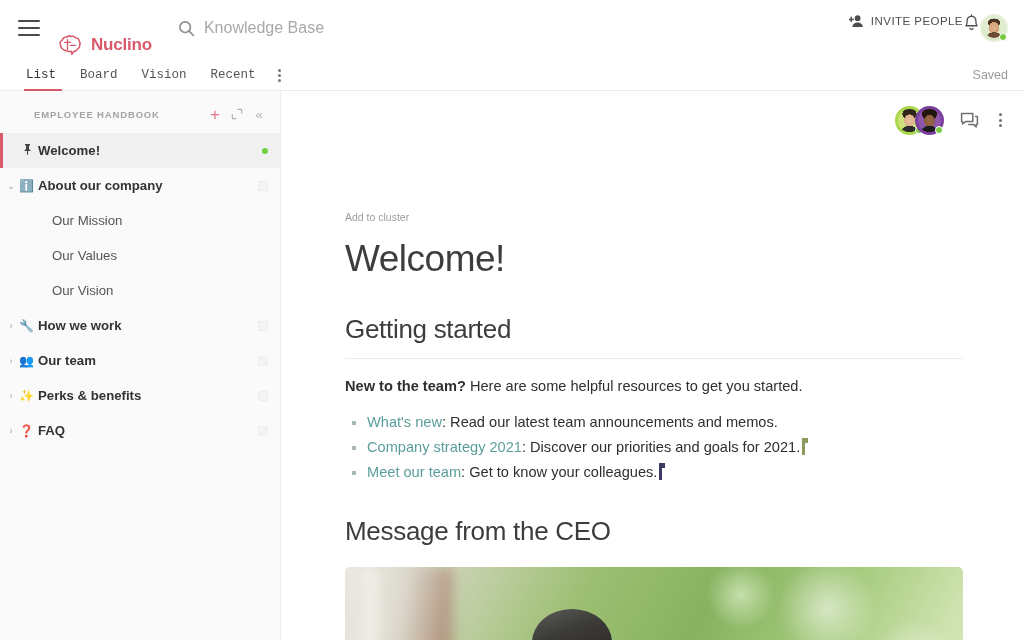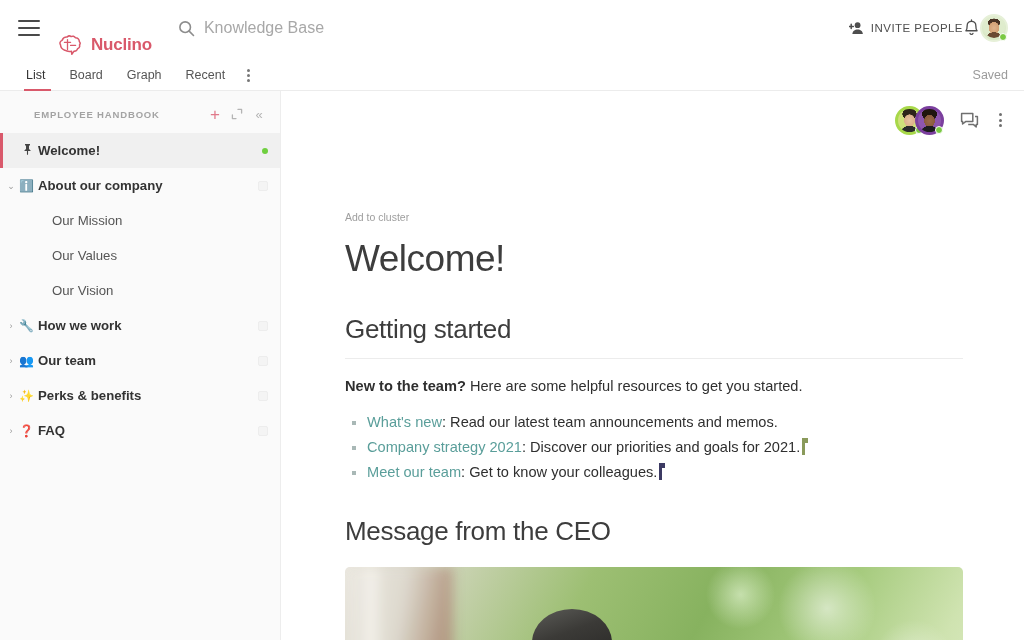--- a/index.html
+++ b/index.html
@@ -29,21 +29,21 @@
 
   .searchwrap { display: flex; align-items: center; gap: 9px; flex: 1; }
   .search-ic { width: 17px; height: 17px; flex: 0 0 17px; }
   .search-input {
     border: 0; outline: 0; background: transparent;
     font-family: "Liberation Sans", sans-serif;
     font-size: 16px; color: #9a9a9a; width: 360px; padding: 0;
   }
   .search-input::placeholder { color: #a8a8a8; }
 
-  .topright { display: flex; align-items: center; }
+  .topright { display: flex; align-items: flex-start; }
   .invite { display: flex; align-items: center; gap: 6px; cursor: pointer; }
   .invite-label { font-size: 11.5px; letter-spacing: 0.45px; color: #4e4e4e; }
   .bell { width: 17px; height: 19px; cursor: pointer; }
   .avatar-top {
     width: 28px; height: 28px; border-radius: 50%;
     position: relative; cursor: pointer; overflow: visible;
     background: radial-gradient(circle at 50% 38%, #e8f0d8 0%, #dfeccd 55%, #cfe2bb 100%);
     border: 2px solid #e6f0d8;
   }
   .avatar-top .face {
@@ -63,21 +63,21 @@
   
   .tabbar {
     height: 35px; flex: 0 0 35px;
     display: flex; align-items: flex-end;
     border-bottom: 1px solid #ececec;
     padding: 0 16px 0 18px; background: #fff;
   }
   .tabs { display: flex; align-items: flex-end; gap: 0; }
   .tab {
     font-size: 12.5px; color: #555; cursor: pointer;
-    padding: 0 12px 8px 12px; position: relative; white-space: nowrap;
+    padding: 0 12px 8px 12px; position: relative; white-space: nowrap; font-family: Liberation Mono, monospace;
   }
   .tab:first-child { padding-left: 8px; }
   .tab.active { color: #333; }
   .tab.active::after {
     content: ""; position: absolute; left: 6px; right: 6px; bottom: -1px;
     height: 2px; background: #d9596b;
   }
   .tab-more { padding: 0 10px 8px 10px; cursor: pointer; display: flex;
     flex-direction: column; gap: 2px; align-items: center; justify-content: flex-end; }
   .tab-more i { width: 3px; height: 3px; border-radius: 50%; background: #777; display: block; }
@@ -282,21 +282,21 @@
         <div class="face"></div>
         <span class="dot-online"></span>
       </div>
     </div>
   </div>
 
   <div class="tabbar">
     <div class="tabs">
       <div class="tab active">List</div>
       <div class="tab">Board</div>
-      <div class="tab">Graph</div>
+      <div class="tab">Vision</div>
       <div class="tab">Recent</div>
       <div class="tab-more">
         <i></i>
           <i></i>
           <i></i>
       </div>
     </div>
     <div class="saved">Saved</div>
   </div>
 

